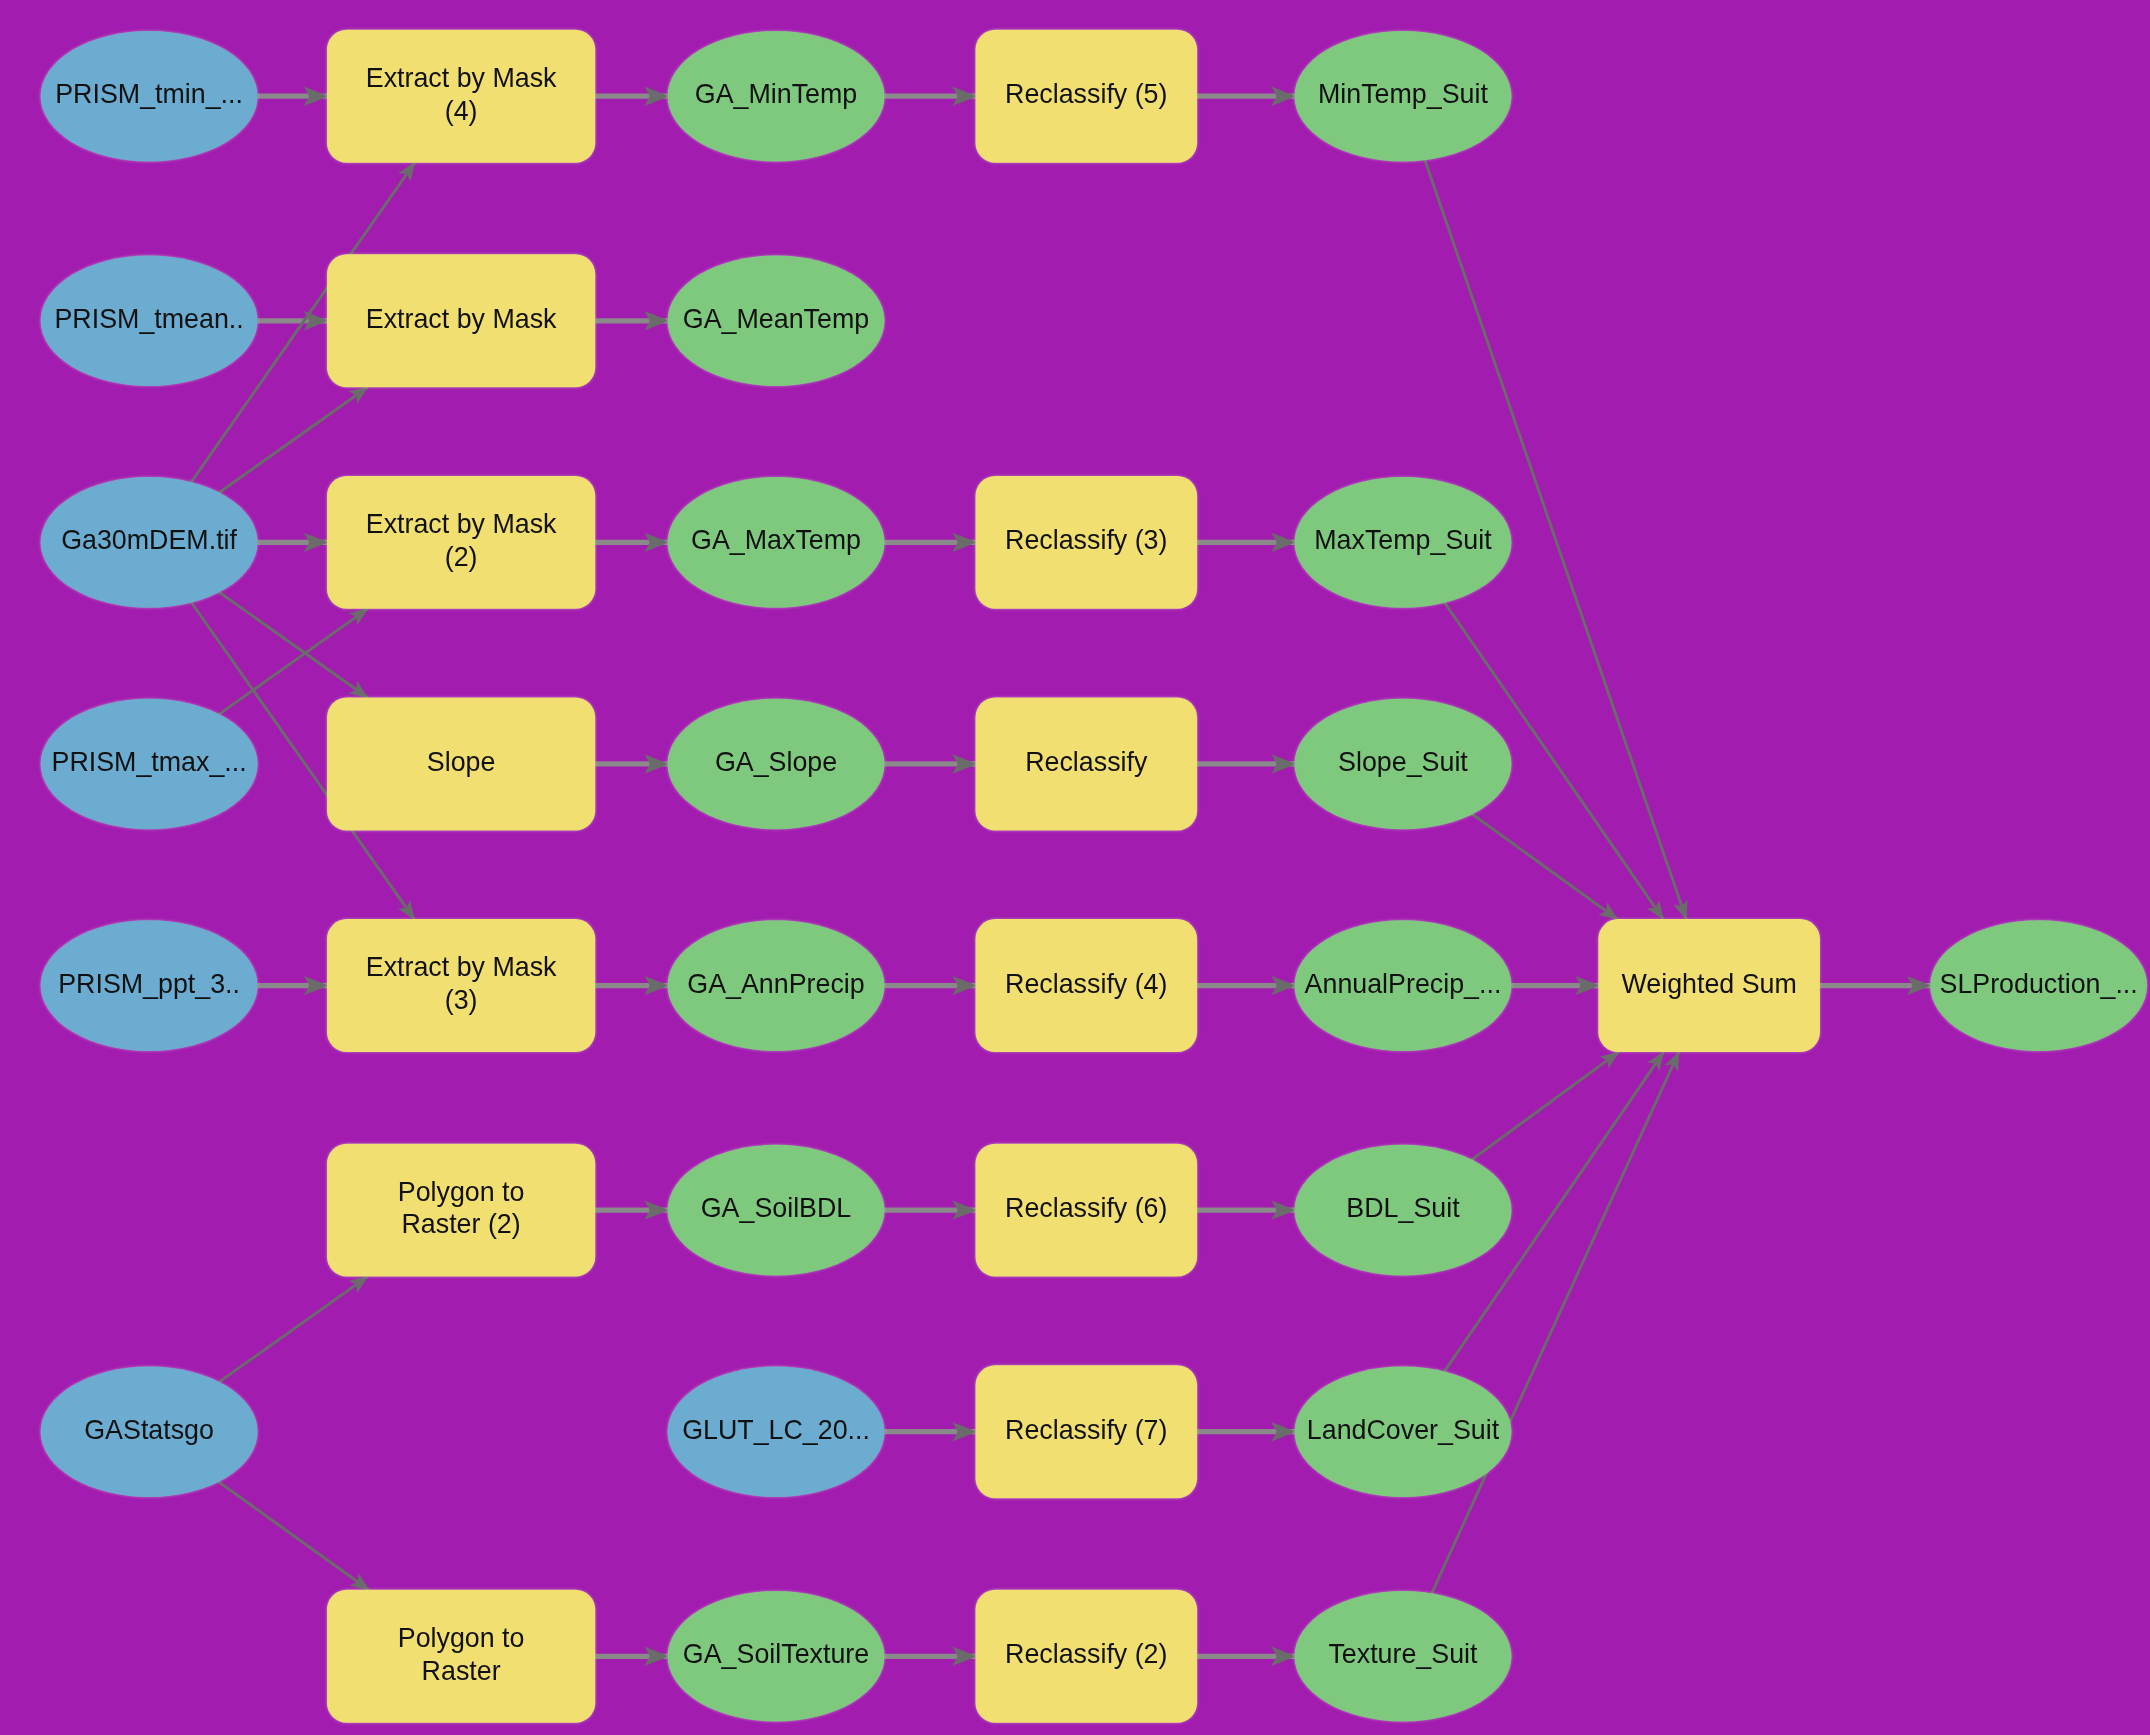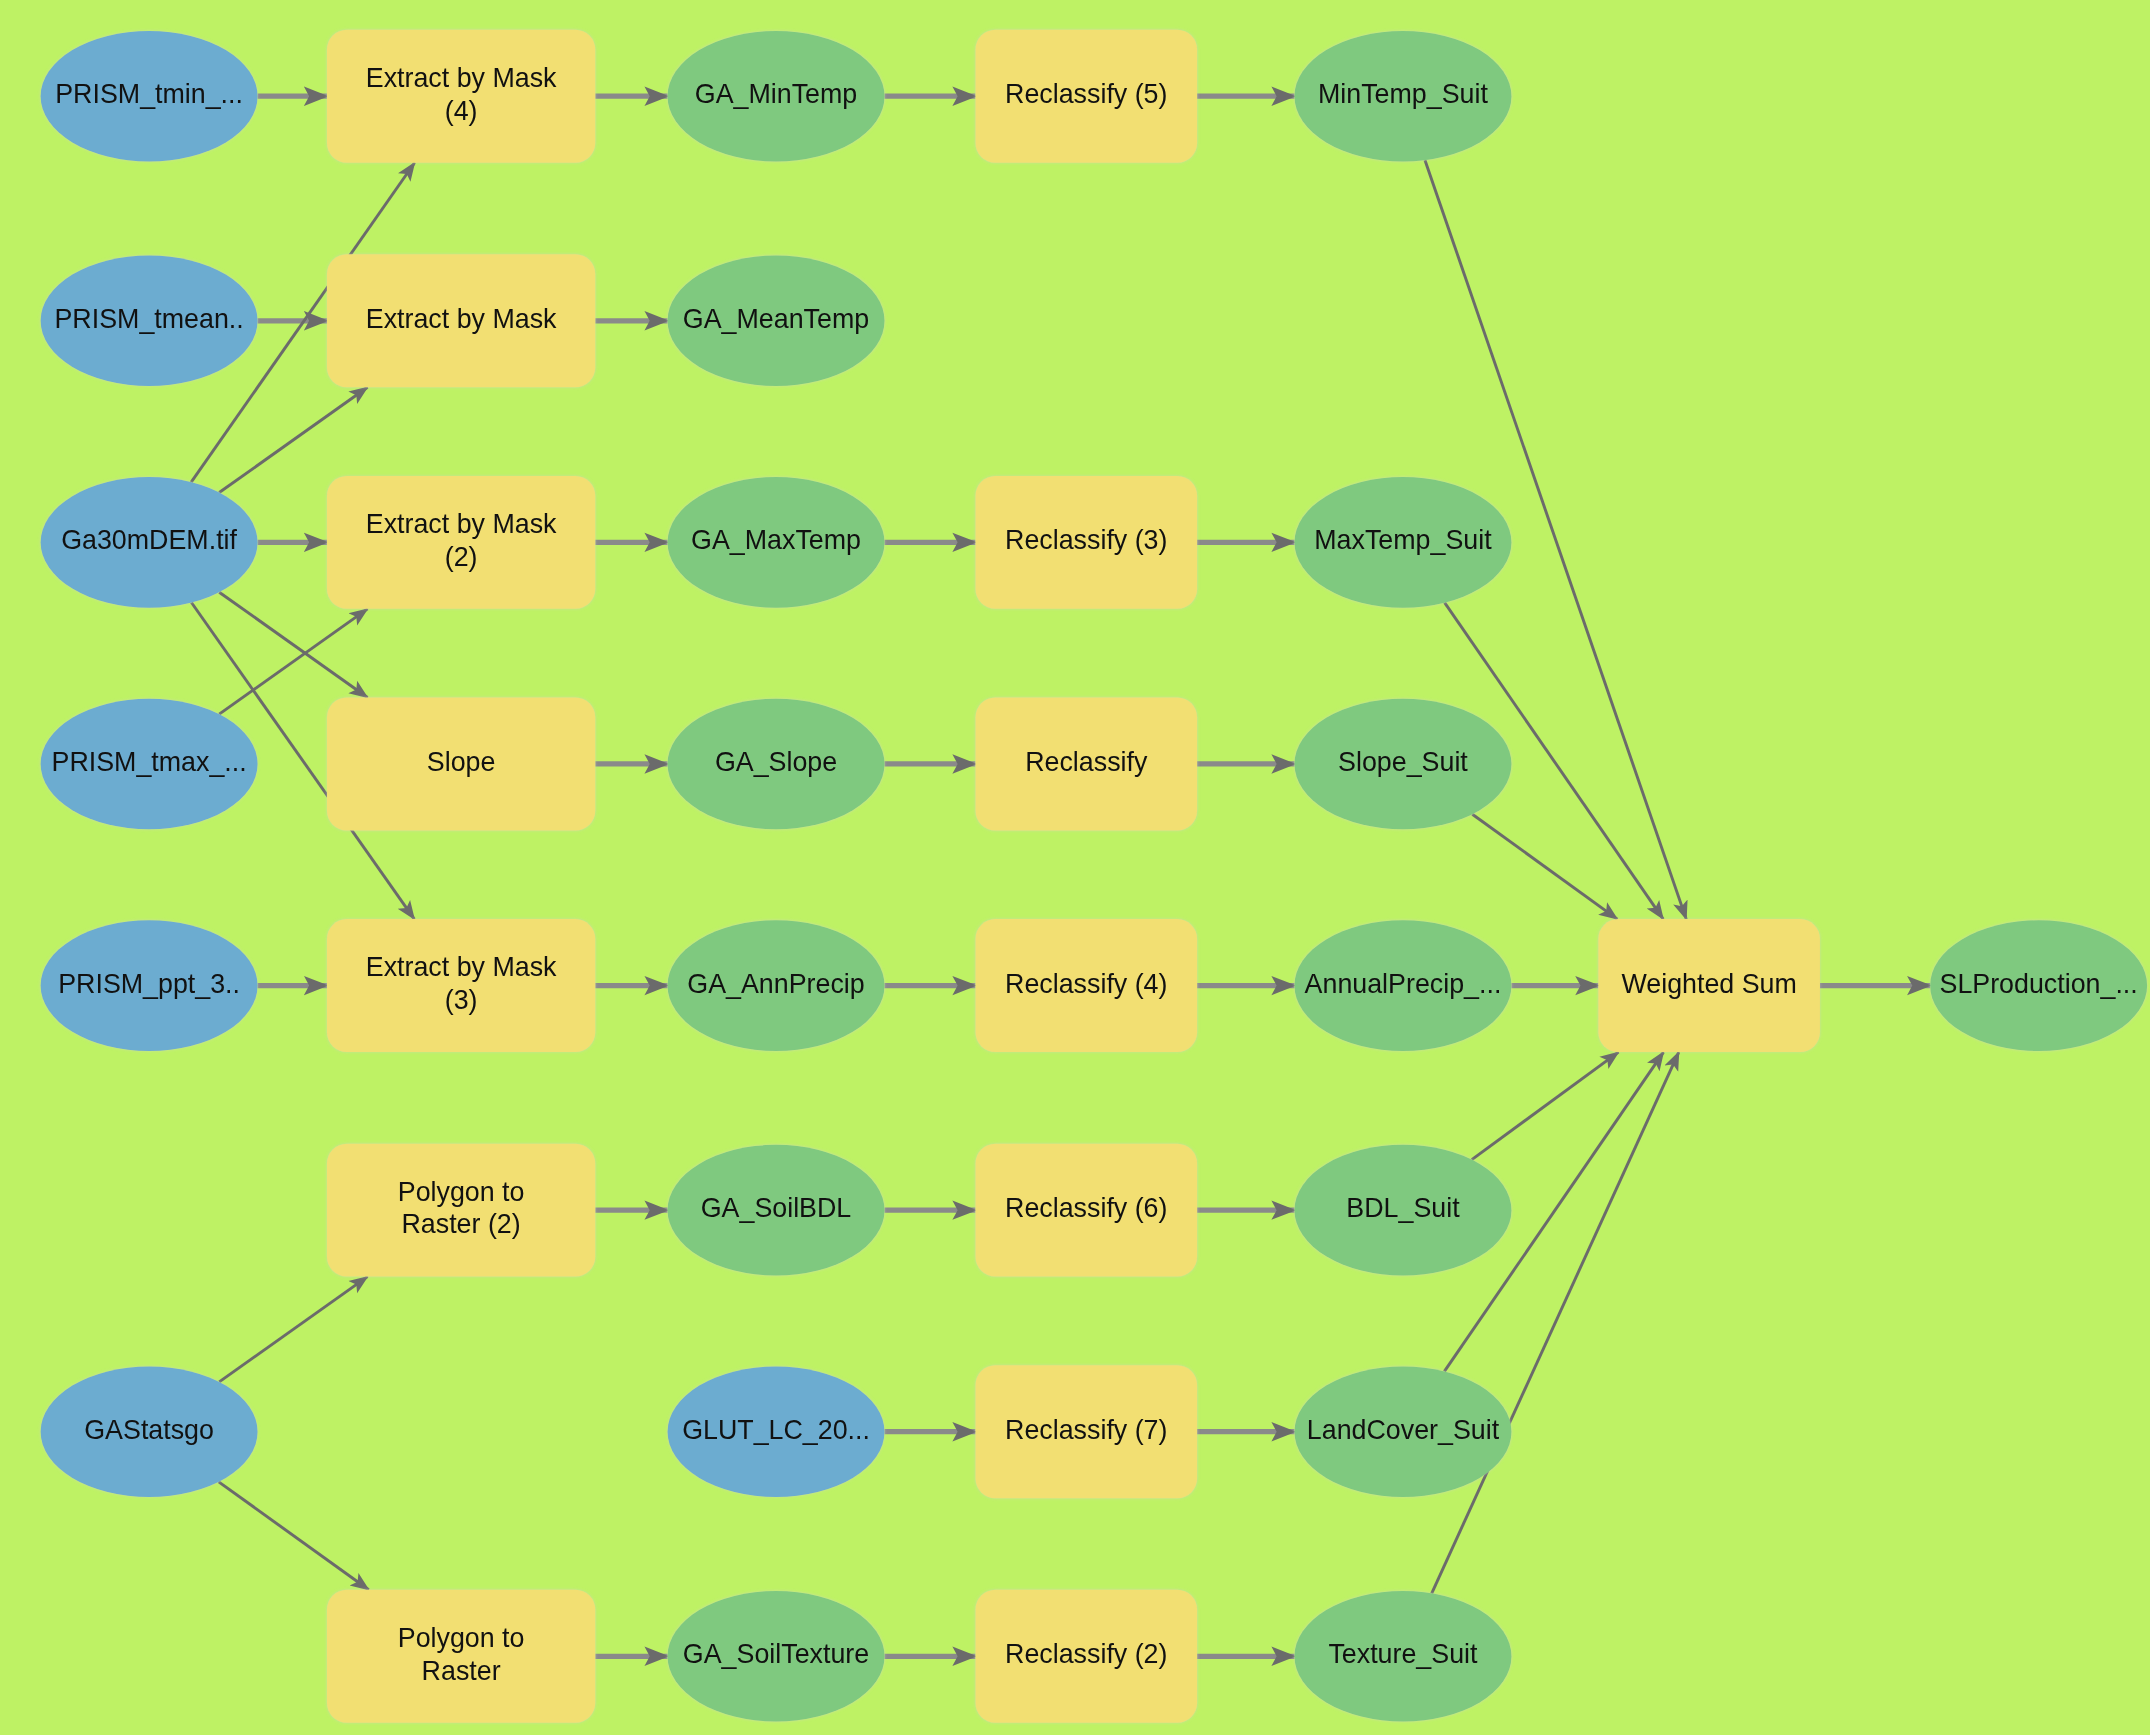--- a/index.html
+++ b/index.html
@@ -4,21 +4,21 @@
 <style>
   html, body {
     margin: 0;
     padding: 0;
     background: #ffffff;
   }
   #canvas-wrap {
     position: relative;
     width: 2151px;
     height: 1735px;
-    background: #bef264;
+    background: #a21caf;
     overflow: hidden;
   }
   svg#diagram {
     position: absolute;
     inset: 0;
     width: 2151px;
     height: 1735px;
     display: block;
   }
   .node-label {

